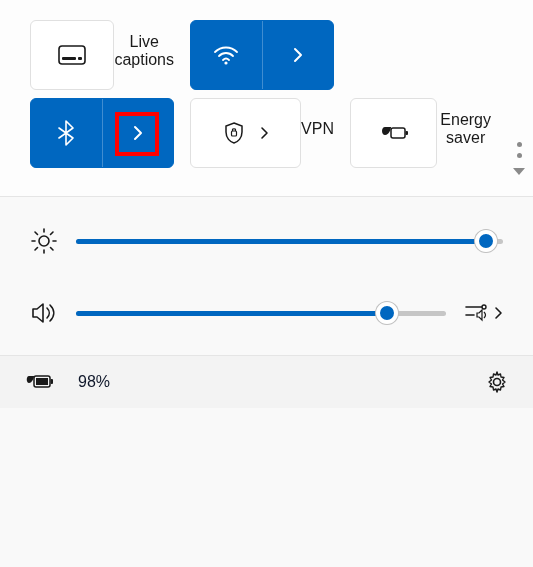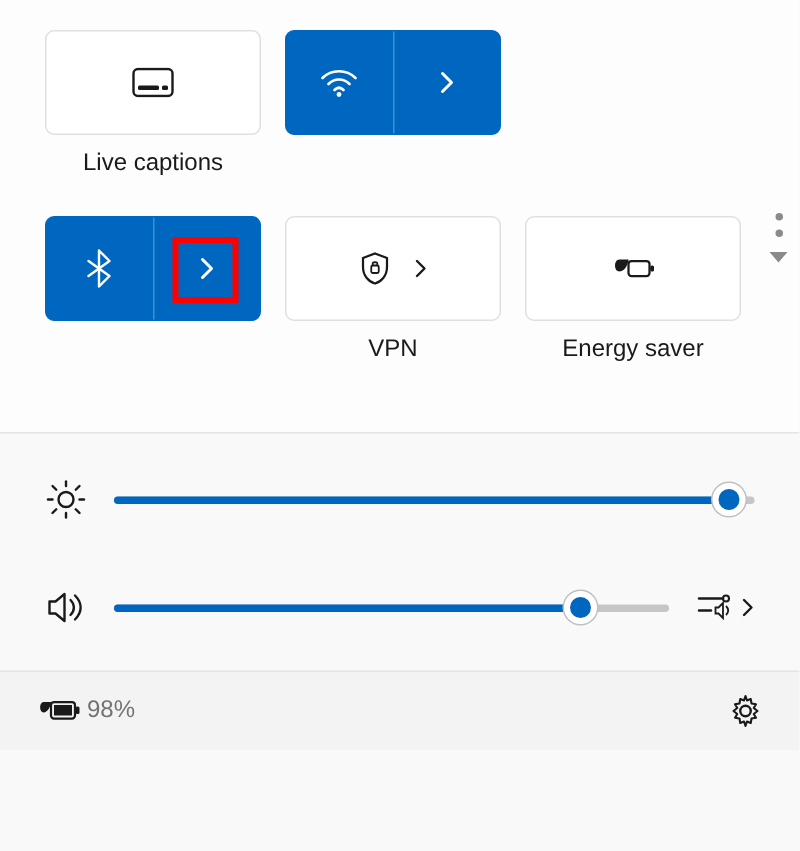--- a/index.html
+++ b/index.html
@@ -20,21 +20,21 @@
       padding: 20px 30px 20px 30px;
       background: #fdfdfd;
     }
     .tile-row {
       display: flex;
       gap: 16px;
       margin-bottom: 8px;
     }
     .tile-group {
       display: flex;
-      flex-direction: column;
+      flex-direction: row;
       align-items: center;
       width: 144px;
     }
     .tile {
       width: 144px;
       height: 70px;
       border-radius: 6px;
       background: #fff;
       border: 1px solid #e0e0e0;
       display: flex;
@@ -123,21 +123,21 @@
     .vol-extra { display: flex; align-items: center; gap: 6px; }
 
     .footer {
       border-top: 1px solid #e5e5e5;
       background: #f3f3f3;
       padding: 14px 24px;
       display: flex;
       align-items: center;
       justify-content: space-between;
     }
-    .battery-group { display: flex; align-items: center; gap: 4px; font-size: 16px; color: #737373; }
+    .battery-group { display: flex; align-items: center; gap: 24px; font-size: 16px; color: #0f172a; }
 
     
     .icon { display: inline-flex; }
     svg { display: block; }
   </style>
 </head>
 <body>
 
 <div class="panel">
 

